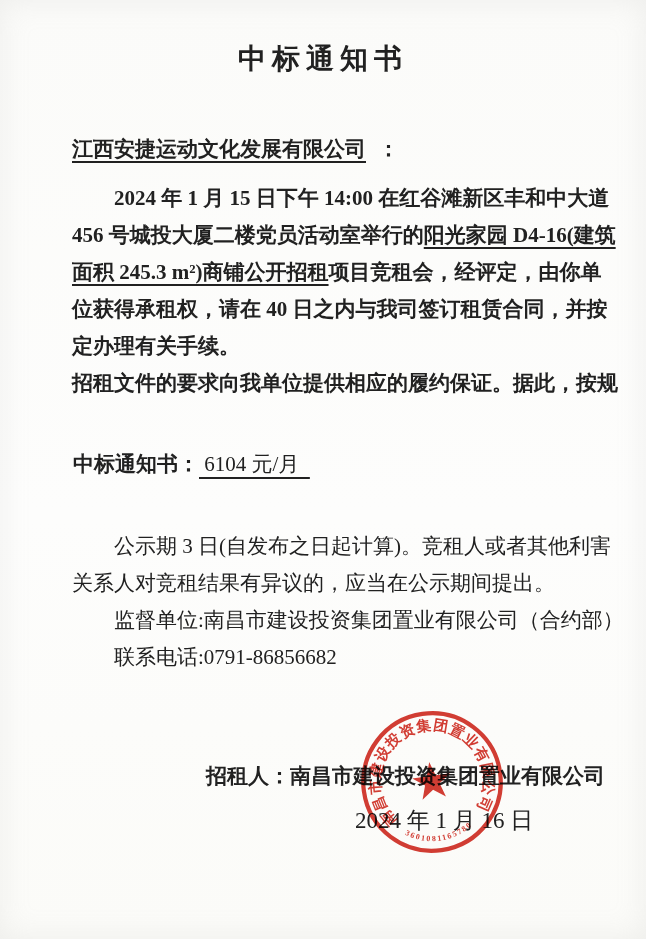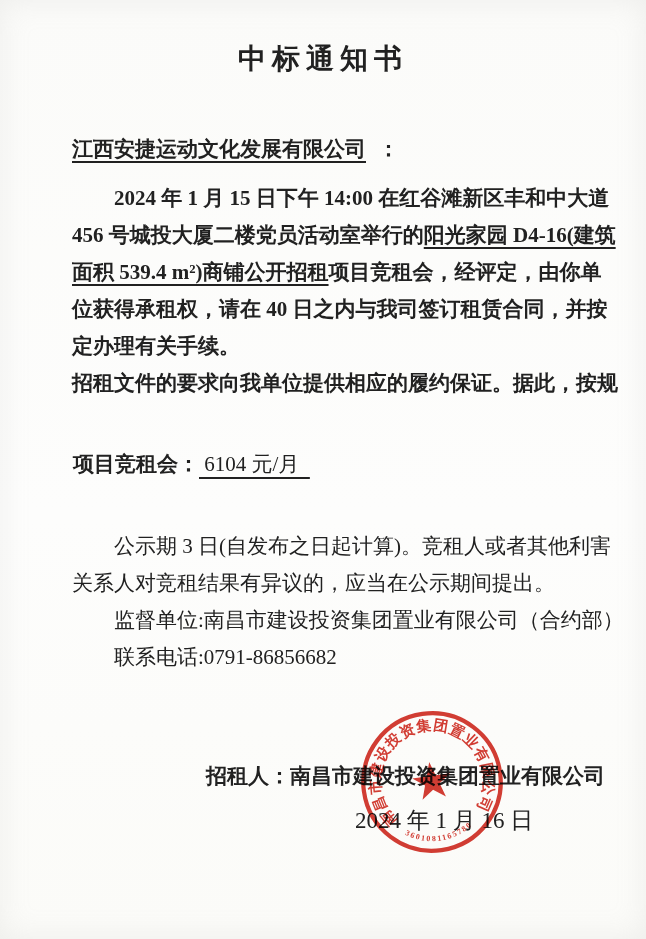--- a/index.html
+++ b/index.html
@@ -68,27 +68,27 @@
 
 <div class="page">
 
   <h1 class="title">中标通知书</h1>
 
   <div class="addressee"><span class="name u">江西安捷运动文化发展有限公司</span><span>：</span></div>
 
   <div class="para p1">
       <div class="line indent"><span>2024 年 1 月 15 日下午 14:00 在红谷滩新区丰和中大道</span></div>
       <div class="line"><span>456 号城投大厦二楼党员活动室举行的</span><span class="u">阳光家园 D4-16(建筑</span></div>
-      <div class="line"><span class="u">面积 539.4 m²)商铺公开招租</span><span>项目竞租会，经评定，由你单</span></div>
+      <div class="line"><span class="u">面积 245.3 m²)商铺公开招租</span><span>项目竞租会，经评定，由你单</span></div>
       <div class="line"><span>位获得承租权，请在 40 日之内与我司签订租赁合同，并按</span></div>
       <div class="line"><span>定办理有关手续。</span></div>
       <div class="line"><span>招租文件的要求向我单位提供相应的履约保证。据此，按规</span></div>
     </div>
 
-  <div class="result"><span class="b">项目竞租会：</span><span class="value">&nbsp;6104 元/月&nbsp;&nbsp;</span></div>
+  <div class="result"><span class="b">中标通知书：</span><span class="value">&nbsp;6104 元/月&nbsp;&nbsp;</span></div>
 
   <div class="para p2">
       <div class="line indent"><span>公示期 3 日(自发布之日起计算)。竞租人或者其他利害</span></div>
       <div class="line"><span>关系人对竞租结果有异议的，应当在公示期间提出。</span></div>
       <div class="line indent"><span>监督单位:南昌市建设投资集团置业有限公司（合约部）</span></div>
       <div class="line indent"><span>联系电话:0791-86856682</span></div>
     </div>
 
   <div class="sig"><span>招租人：</span><span>南昌市建设投资集团置业有限公司</span></div>
 

